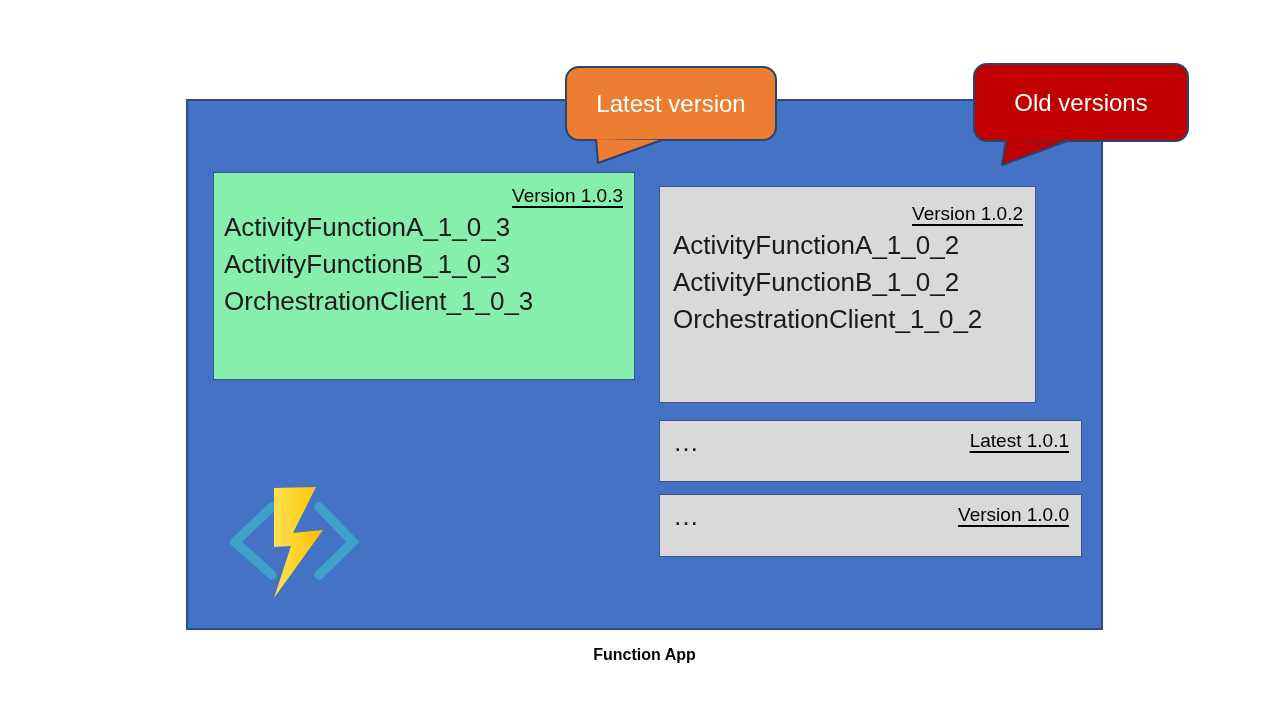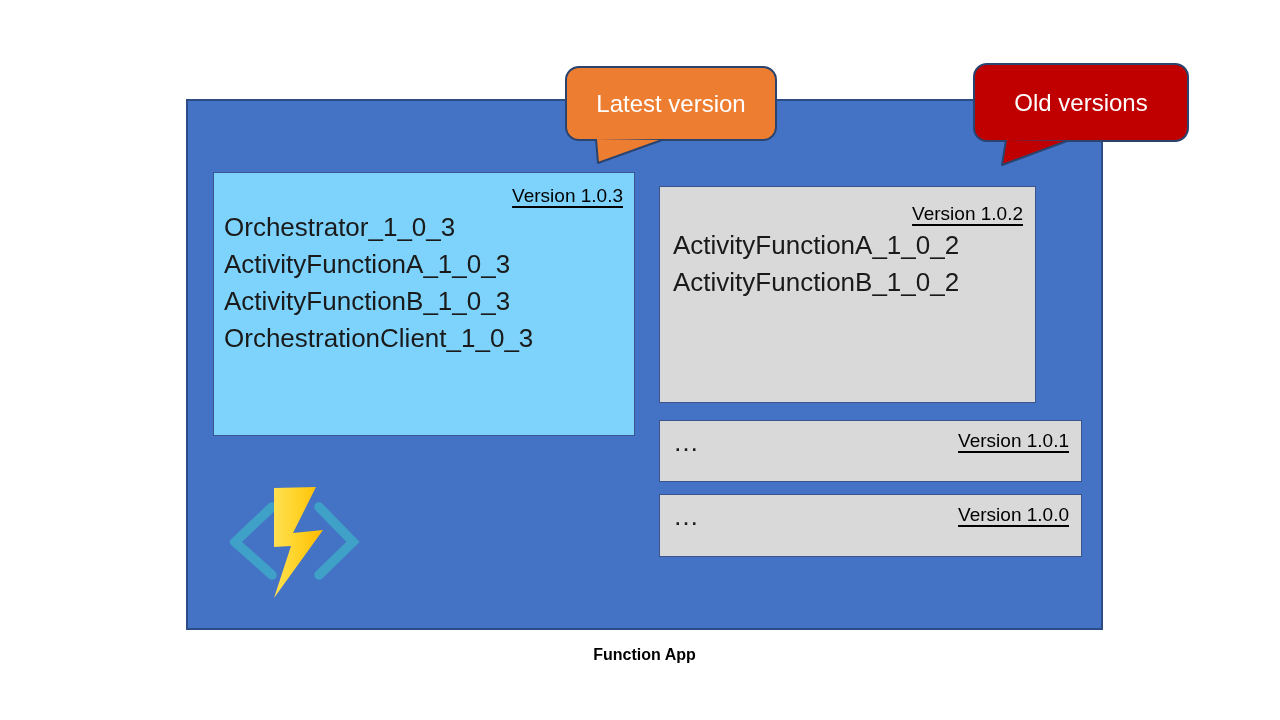--- a/index.html
+++ b/index.html
@@ -11,21 +11,21 @@
     position:absolute; left:186px; top:99px; width:917px; height:531px;
     background:#4472C4; border:2px solid #2C4C85; box-sizing:border-box; z-index:0;
   }
   .app-title {
     position:absolute; left:186px; top:646px; width:917px; text-align:center;
     font-size:16px; font-weight:bold; color:#000000;
   }
 
   
   .vbox { position:absolute; box-sizing:border-box; border:1px solid #3B548C; z-index:1; color:#1a1a1a; }
-  .vbox-white { left:213px; top:172px; width:422px; height:264px; background:#7dd3fc; padding:10px 11px 0 10px; }
+  .vbox-white { left:213px; top:172px; width:422px; height:208px; background:#86efac; padding:10px 11px 0 10px; }
   .vbox-gray  { left:659px; top:186px; width:377px; height:217px; background:#D9D9D9; padding:14px 12px 0 13px; }
   .vbox-small-1 { left:659px; top:420px; width:423px; height:62px; background:#D9D9D9; padding:7px 12px 0 13px; }
   .vbox-small-2 { left:659px; top:494px; width:423px; height:63px; background:#D9D9D9; padding:7px 12px 0 13px; }
   .vlabel {
     float:right; font-size:19px; line-height:26px; color:#000;
     text-decoration:underline; text-decoration-thickness:2px; text-underline-offset:4px;
   }
   .vlist { clear:both; font-size:26px; line-height:37px; }
   .vlist div { white-space:nowrap; }
   .vplaceholder { font-size:26px; line-height:28px; }
@@ -49,37 +49,37 @@
 </head>
 <body>
 
 <div id="stage">
 
   <div class="app-rect"></div>
 
   <div class="vbox vbox-white">
     <span class="vlabel">Version 1.0.3</span>
     <div class="vlist">
-      <div>Orchestrator_1_0_3</div>
       <div>ActivityFunctionA_1_0_3</div>
       <div>ActivityFunctionB_1_0_3</div>
       <div>OrchestrationClient_1_0_3</div>
     </div>
   </div>
 
   <div class="vbox vbox-gray">
     <span class="vlabel">Version 1.0.2</span>
     <div class="vlist">
       <div>ActivityFunctionA_1_0_2</div>
       <div>ActivityFunctionB_1_0_2</div>
+      <div>OrchestrationClient_1_0_2</div>
     </div>
   </div>
 
   <div class="vbox vbox-small-1">
-    <span class="vlabel">Version 1.0.1</span>
+    <span class="vlabel">Latest 1.0.1</span>
     <span class="vplaceholder">…</span>
   </div>
 
   <div class="vbox vbox-small-2">
     <span class="vlabel">Version 1.0.0</span>
     <span class="vplaceholder">…</span>
   </div>
 
   <div class="callout callout-latest">
     <span>Latest version</span>

